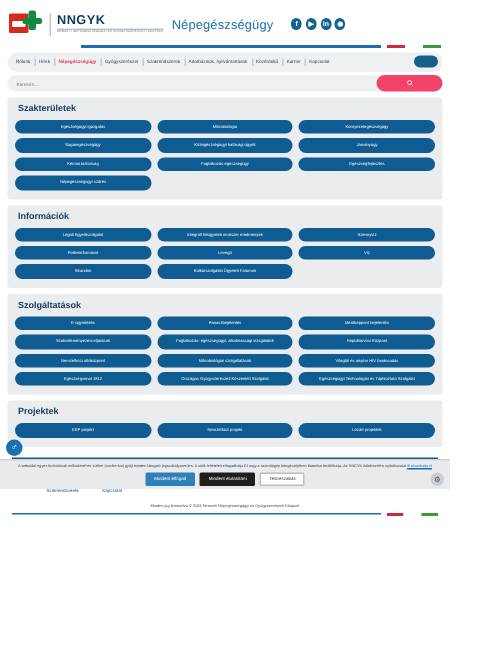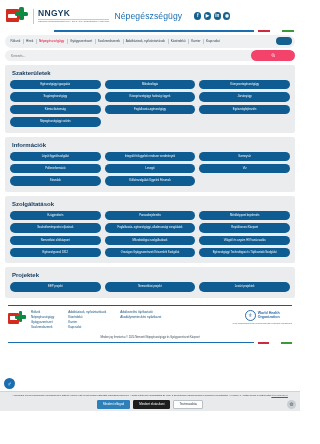--- a/index.html
+++ b/index.html
@@ -2,21 +2,21 @@
 <html lang="hu"><head>
 <meta charset="utf-8">
 <style>
   * { box-sizing: border-box; margin:0; padding:0; }
   html, body {
     width: 300px; height: 444px;
     font-family: "Liberation Sans", sans-serif;
     background: #ffffff;
     overflow: hidden;
   }
-  .page { position: relative; width:300px; height:411px; background:#ffffff; }
+  .page { position: relative; width:300px; height:326px; background:#ffffff; }
 
   
   .header { display:flex; align-items:center; height:30px; padding:2px 6px 0 6px; background:#fff; position:relative; }
   .logo-mark { width:22px; height:18px; position:relative; flex:0 0 auto; }
   .logo-mark .redbox { position:absolute; left:0; top:2px; width:13px; height:13px; background:#d52b1e; border-radius:1px; }
   .logo-mark .redbox::after{ content:""; position:absolute; left:2px; top:4.5px; width:9px; height:4px; background:#fff; border-radius:1px; }
   .logo-mark .cross { position:absolute; left:9px; top:0px; width:13px; height:13px; }
   .logo-mark .cross i { position:absolute; background:#0d8a43; border-radius:1.5px; display:block; }
   .logo-mark .cross .h { left:0; top:4.5px; width:13px; height:4.4px; }
   .logo-mark .cross .v { left:4.3px; top:0; width:4.4px; height:13px; }

